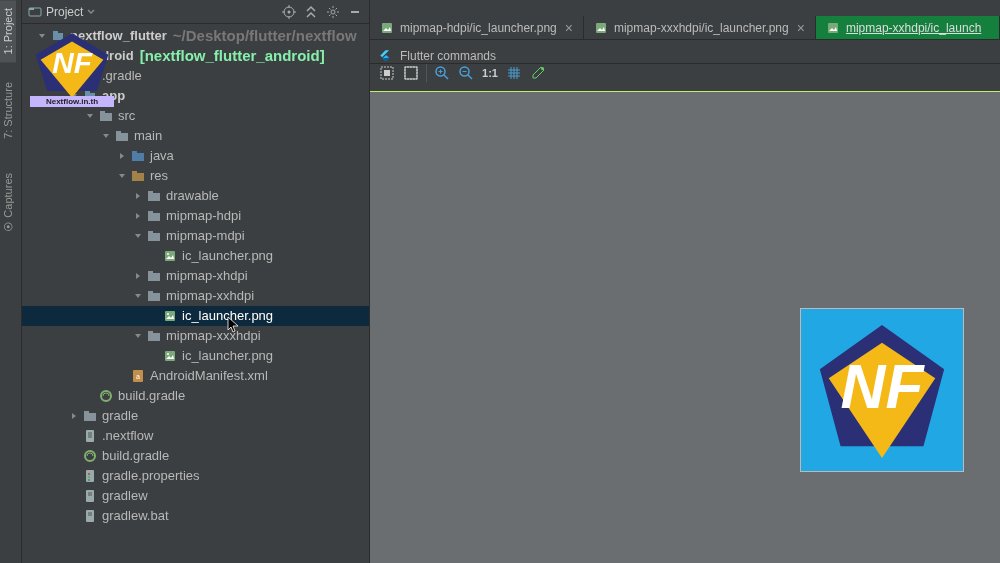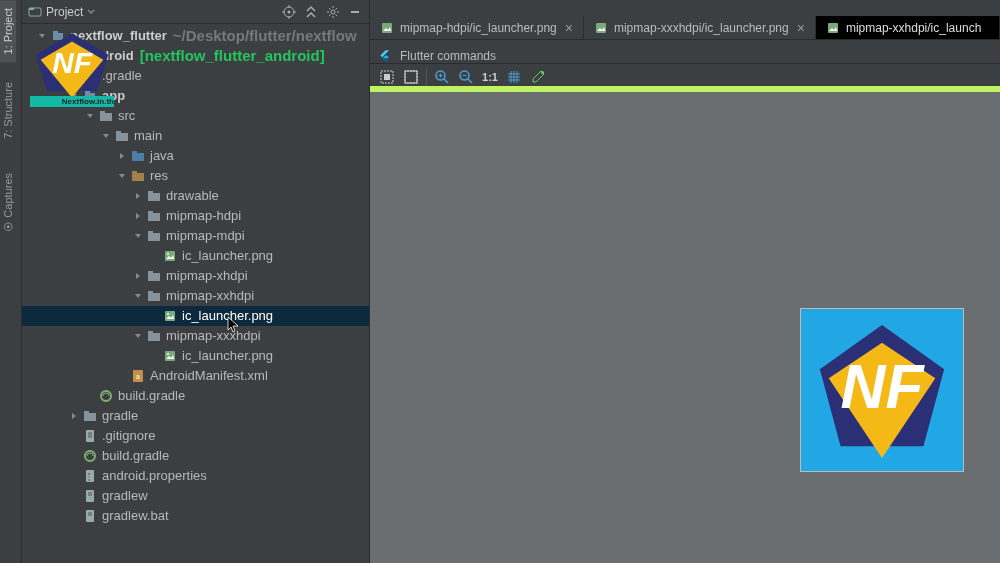--- a/index.html
+++ b/index.html
@@ -31,45 +31,45 @@
 
 
 .ind1 { padding-left: 14px; } .ind2 { padding-left: 30px; } .ind3 { padding-left: 46px; }
 .ind4 { padding-left: 62px; } .ind5 { padding-left: 78px; } .ind6 { padding-left: 94px; }
 .ind7 { padding-left: 110px; text-align: center; } .ind8 { padding-left: 126px; }
 
 
 .editor { position: absolute; left: 370px; top: 16px; right: 0; height: 100%; background: #6a6e70; }
 .tabs { height: 24px; background: #3c3f41; display: flex; align-items: stretch; border-bottom: 1px solid #2b2b2b;}
 .tab { display: flex; align-items: center; gap: 6px; padding: 0 10px; font-size: 12px; color: #bbb; border-right: 1px solid #2b2b2b; cursor: pointer; max-width: 240px; overflow: hidden; }
-.tab.active { background: #000000; color: #ddd; }
+.tab.active { background: #15803d; color: #ddd; text-decoration: underline; }
 .tab .tficon { width: 14px; height: 14px; display:inline-flex; }
 .tab .close { color: #999; font-size: 14px; line-height: 1; margin-left: 2px; }
 
 .commands-bar { height: 24px; background: #3c3f41; border-bottom: 1px solid #2b2b2b; display: flex; align-items: flex-end; padding: 0 8px; gap: 8px; }
 .commands-bar .flutter-logo { width: 14px; height: 14px; }
 .commands-bar .ctext { color: #bbb; font-size: 12px; }
 
-.toolbar { height: 28px; background: #3c3f41; border-bottom: 6px solid #bef264; display: flex; align-items: flex-end; padding: 0 8px; gap: 6px; }
+.toolbar { height: 28px; background: #3c3f41; border-bottom: 1px solid #bef264; display: flex; align-items: flex-start; padding: 0 8px; gap: 6px; }
 .toolbar .ticon { width: 18px; height: 18px; color: #aaa; cursor: pointer; display:inline-flex; align-items:center; justify-content:center;}
 .toolbar .sep { width: 1px; height: 18px; background: #555; }
 .toolbar .zoom-plus { color: #4a9fd6; }
 .toolbar .zoom-minus { color: #4a9fd6; }
 .toolbar .one { color: #ccc; font-size: 11px; font-weight: 700; padding: 1px 3px; border-radius: 2px;}
 .toolbar .grid-ic { color:#4a9fd6;}
 
 .canvas { position: absolute; left: 0; top: 76px; right: 0; bottom: 0; background: #6a6e70; }
 .preview { position: absolute; right: 36px; top: 216px; width: 164px; height: 164px; border: 1px solid #bbb; background: #22a7e5; display:flex; align-items:center; justify-content:center;}
 .preview svg { width: 148px; height: 148px; }
 
 
 .watermark { position: absolute; left: 30px; top: 30px; width: 84px; z-index: 10; }
 .watermark .nfbox { width: 84px; height: 66px; display:flex; align-items:center; justify-content:center;}
 .watermark .nfbox svg { width: 84px; height: 66px; }
-.watermark .caption { background: #14b8a6; color: #222; font-size: 8px; text-align: right; padding: 1px 0; font-weight:600;}
+.watermark .caption { background: #c4b5fd; color: #222; font-size: 8px; text-align: center; padding: 1px 0; font-weight:600;}
 
 
 .cursor { position: absolute; left: 227px; top: 316px; z-index: 20; pointer-events:none;}
 .cursor svg { width: 14px; height: 18px; }
 
 svg { display: block; }
 </style>
 </head>
 <body>
 
@@ -150,21 +150,21 @@
           </svg>
         </span>
       <span class="ficon">
           <svg width="14" height="14" viewBox="0 0 14 14">
             <rect x="2" y="4" width="10" height="7" fill="#6a8fa8"></rect>
             <rect x="2" y="2" width="5" height="3" fill="#6a8fa8"></rect>
             <rect x="7" y="6" width="5" height="4" fill="#c28f4a"></rect>
           </svg>
         </span>
       <span class="label bold">android</span>
-      <span class="hint" style="color:#22c55e;">[nextflow_flutter_android]</span>
+      <span class="hint" style="color:#86efac;">[nextflow_flutter_android]</span>
     </div>
     <div class="row ind3">
       <span class="arrow">
           <svg viewBox="0 0 8 8">
             <path d="M2 1 L6 4 L2 7 Z" fill="#888"></path>
           </svg>
         </span>
       <span class="ficon">
           <svg width="14" height="14" viewBox="0 0 14 14">
             <rect x="1" y="4" width="12" height="8" fill="#87939a"></rect>
@@ -397,21 +397,21 @@
     <div class="row ind3">
       <span class="arrow"></span>
       <span class="ficon">
           <svg width="14" height="14" viewBox="0 0 14 14">
             <rect x="3" y="1" width="8" height="12" fill="#9aa" rx="1"></rect>
             <line x1="5" y1="4" x2="9" y2="4" stroke="#555"></line>
             <line x1="5" y1="6" x2="9" y2="6" stroke="#555"></line>
             <line x1="5" y1="8" x2="9" y2="8" stroke="#555"></line>
           </svg>
         </span>
-      <span class="label">.gitignore</span>
+      <span class="label">.nextflow</span>
     </div>
     <div class="row ind3">
       <span class="arrow"></span>
       <span class="ficon">
           <svg width="14" height="14" viewBox="0 0 14 14">
             <circle cx="7" cy="7" r="5" fill="none" stroke="#7fb06f" stroke-width="2"></circle>
             <path d="M4 7 A3 3 0 0 1 10 7" stroke="#7fb06f" fill="none"></path>
           </svg>
         </span>
       <span class="label">build.gradle</span>
@@ -419,21 +419,21 @@
     <div class="row ind3">
       <span class="arrow"></span>
       <span class="ficon">
           <svg width="14" height="14" viewBox="0 0 14 14">
             <rect x="3" y="1" width="8" height="12" fill="#9aa" rx="1"></rect>
             <rect x="5" y="4" width="2" height="2" fill="#b55"></rect>
             <rect x="5" y="7" width="2" height="2" fill="#5b5"></rect>
             <rect x="5" y="10" width="2" height="2" fill="#58b"></rect>
           </svg>
         </span>
-      <span class="label">android.properties</span>
+      <span class="label">gradle.properties</span>
     </div>
     <div class="row ind3">
       <span class="arrow"></span>
       <span class="ficon">
           <svg width="14" height="14" viewBox="0 0 14 14">
             <rect x="3" y="1" width="8" height="12" fill="#9aa" rx="1"></rect>
             <line x1="5" y1="4" x2="9" y2="4" stroke="#555"></line>
             <line x1="5" y1="6" x2="9" y2="6" stroke="#555"></line>
           </svg>
         </span>

